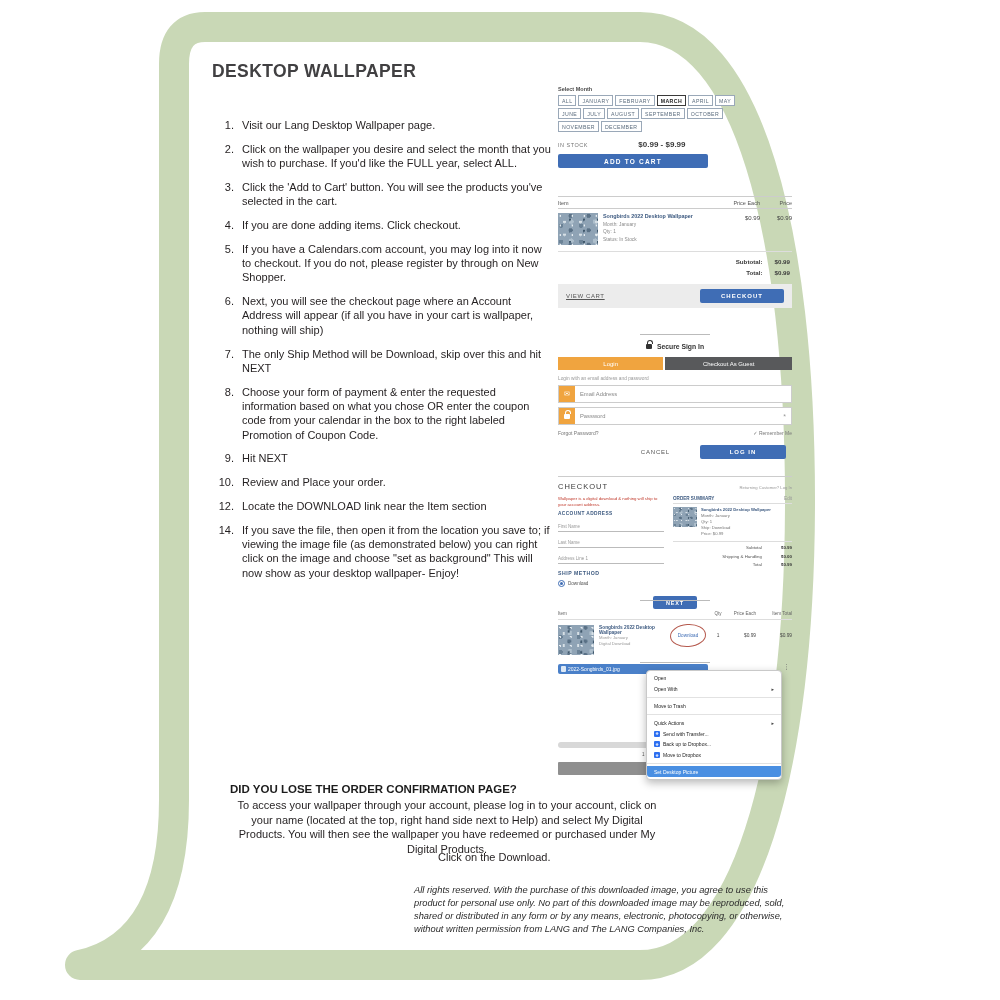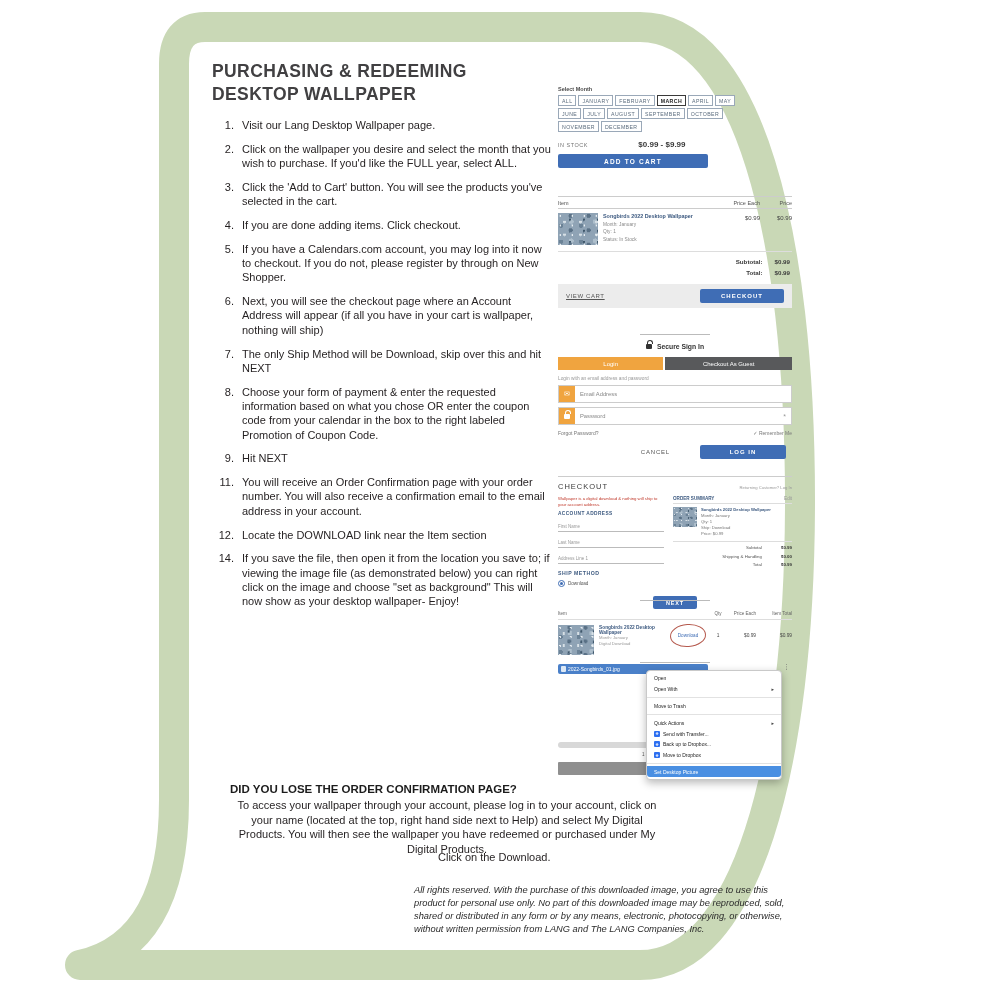--- a/index.html
+++ b/index.html
@@ -151,21 +151,20 @@
 </head>
 <body>
 
 <div class="page">
 
   <svg class="frame" viewBox="0 0 1000 1000">
     <path d="M 205,27 L 640,27 C 748,27 800,235 800,500 C 800,768 745,965 640,965 L 80,965 C 140,952 174,900 174,800 L 174,64 Q 174,27 205,27 Z" fill="none" stroke="#c9d8b6" stroke-width="30" stroke-linejoin="round"></path>
   </svg>
 
   <div class="title">
-    <div>PURCHASING &amp; REDEEMING</div>
     <div>DESKTOP WALLPAPER</div>
   </div>
 
   <ol class="steps">
 
   <li class="step">
         <span class="num">1.</span>
         <span class="txt">Visit our Lang Desktop Wallpaper page.</span>
       </li>
       <li class="step">
@@ -194,22 +193,22 @@
       </li>
       <li class="step">
         <span class="num">8.</span>
         <span class="txt">Choose your form of payment &amp; enter the requested information based on what you chose OR enter the coupon code from your calendar in the box to the right labeled Promotion of Coupon Code.</span>
       </li>
       <li class="step">
         <span class="num">9.</span>
         <span class="txt">Hit NEXT</span>
       </li>
       <li class="step">
-        <span class="num">11.</span>
-        <span class="txt">You will receive an Order Confirmation page with your order number. You will also receive a confirmation email to the email address in your account.</span>
+        <span class="num">10.</span>
+        <span class="txt">Review and Place your order.</span>
       </li>
       <li class="step">
         <span class="num">12.</span>
         <span class="txt">Locate the DOWNLOAD link near the Item section</span>
       </li>
       <li class="step">
         <span class="num">14.</span>
         <span class="txt">If you save the file, then open it from the location you save to; if viewing the image file (as demonstrated below) you can right click on the image and choose "set as background" This will now show as your desktop wallpaper- Enjoy!</span>
       </li>
     </ol>

